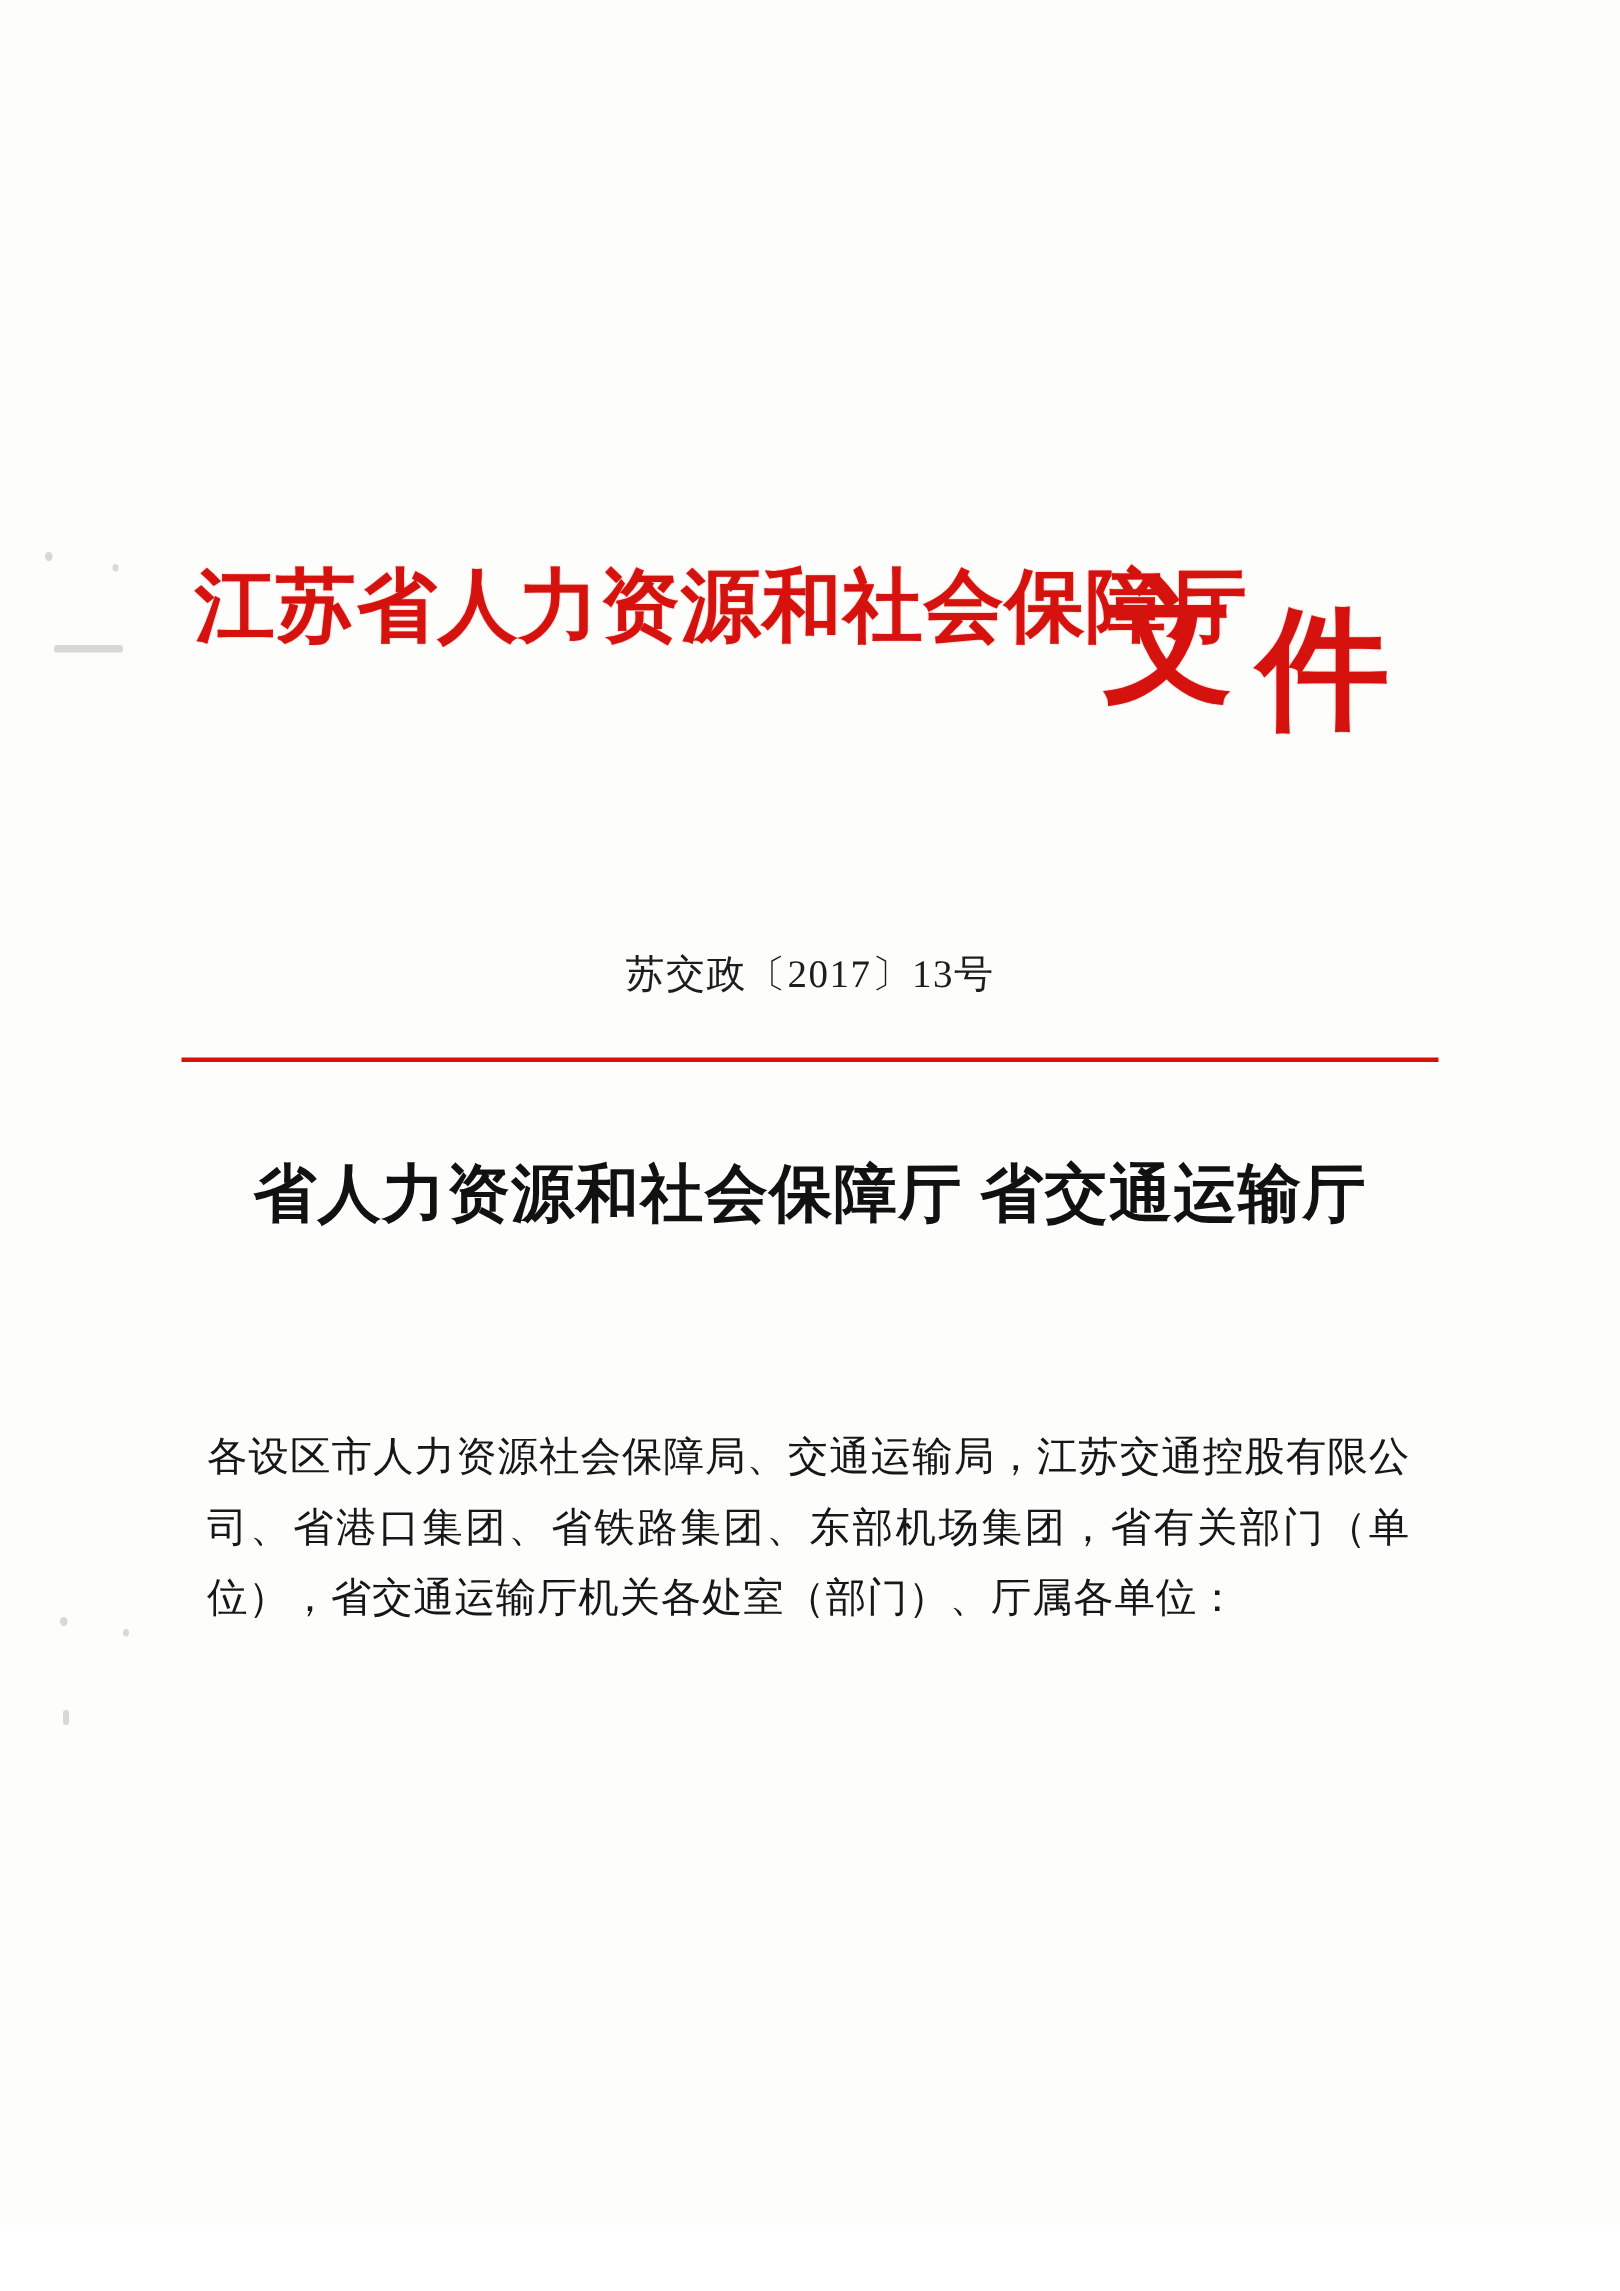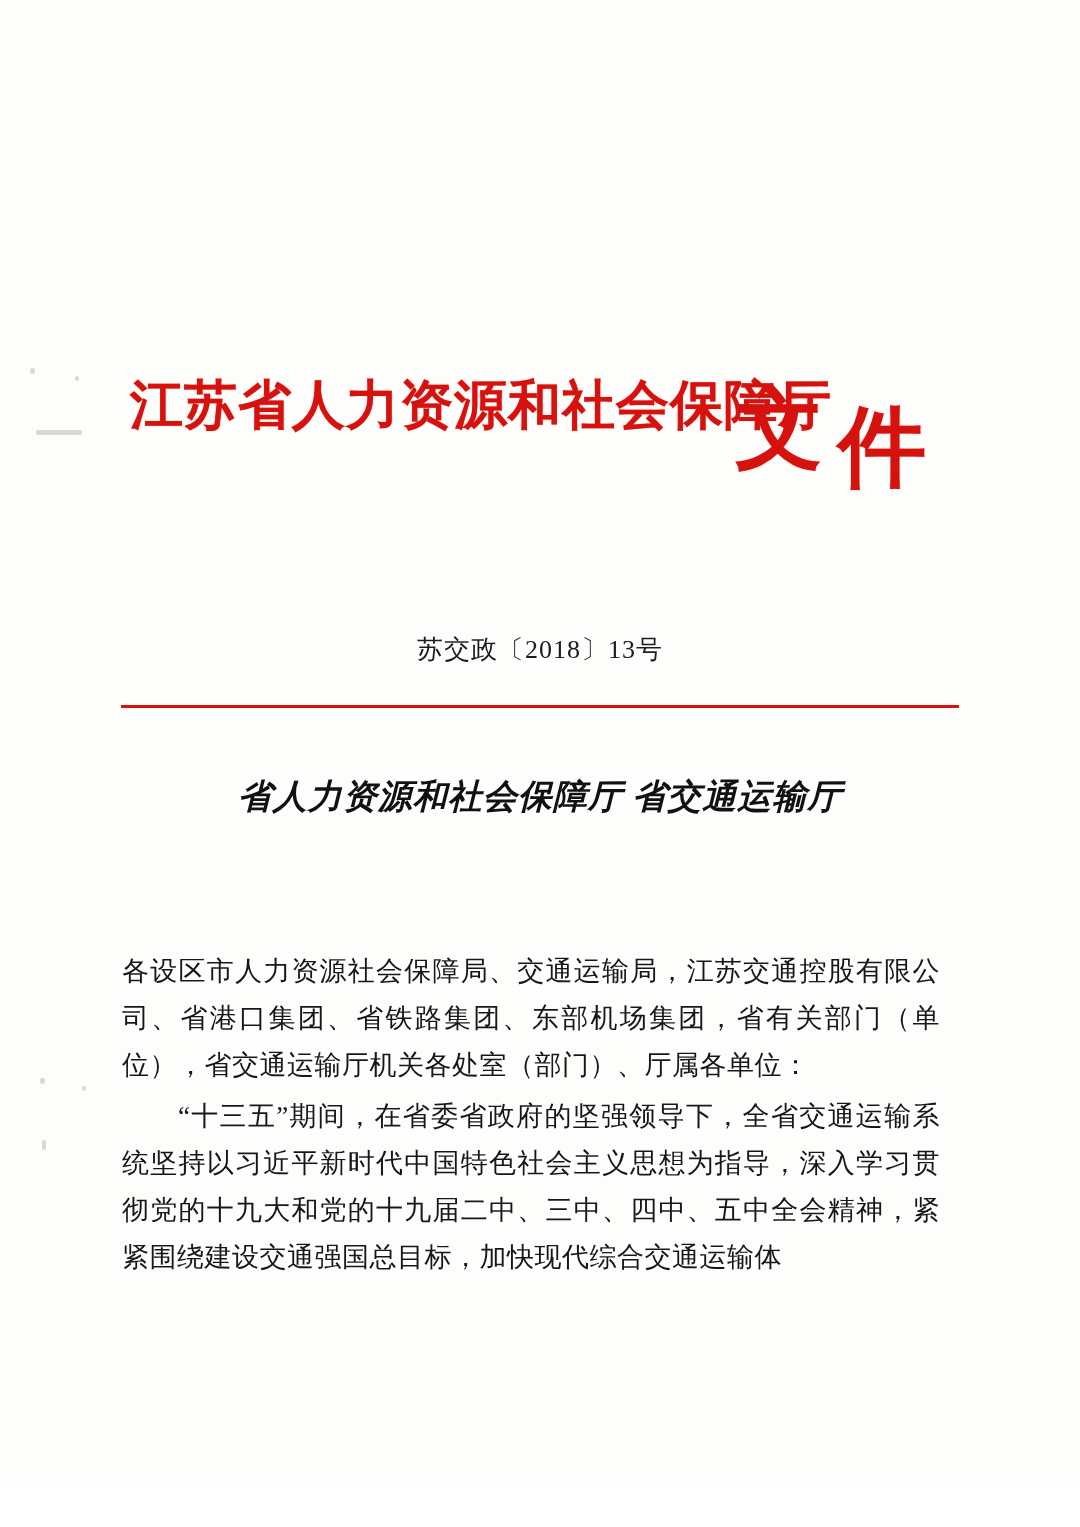--- a/index.html
+++ b/index.html
@@ -100,43 +100,42 @@
   }
 
   .title-block {
     position: absolute;
     left: 120px;
     width: 840px;
     top: 770px;
     text-align: center;
   }
   .title-line {
-    font-size: 34px;
+    font-size: 42px;
     font-weight: bold;
     line-height: 54px;
     letter-spacing: 1px;
     color: #111;
     font-family: "Liberation Serif", "DejaVu Serif", serif;
     white-space: nowrap;
-    font-style: italic;
   }
 
   .body-block {
     position: absolute;
     left: 122px;
     width: 818px;
     top: 948px;
   }
   .para {
     font-size: 27px;
     line-height: 47px;
     letter-spacing: .5px;
     text-align: justify;
     color: #171717;
-    margin: 0 0 4px 0;
+    margin: 0 0 4px 16px;
     font-family: "Liberation Serif", "DejaVu Serif", serif;
   }
   .para.indent {
     text-indent: 56px;
   }
 
   .bottom-fade {
     position: absolute;
     left: 0;
     right: 0;
@@ -158,27 +157,26 @@
   <div class="speck" style="left:42px;top:1140px;width:4px;height:10px;border-radius:2px;"></div>
 
   <div class="masthead">
     <div class="masthead-lines">
       <div class="mast-line">江苏省人力资源和社会保障厅</div>
     </div>
     <div class="mast-wen">文</div>
     <div class="mast-jian">件</div>
   </div>
 
-  <div class="doc-number">苏交政〔2018〕13号</div>
+  <div class="doc-number">苏交政〔2017〕13号</div>
 
   <div class="red-rule"></div>
 
   <div class="title-block">
     <div class="title-line">省人力资源和社会保障厅 省交通运输厅</div>
   </div>
 
   <div class="body-block">
     <p class="para">各设区市人力资源社会保障局、交通运输局，江苏交通控股有限公司、省港口集团、省铁路集团、东部机场集团，省有关部门（单位），省交通运输厅机关各处室（部门）、厅属各单位：</p>
-    <p class="para indent">“十三五”期间，在省委省政府的坚强领导下，全省交通运输系统坚持以习近平新时代中国特色社会主义思想为指导，深入学习贯彻党的十九大和党的十九届二中、三中、四中、五中全会精神，紧紧围绕建设交通强国总目标，加快现代综合交通运输体</p>
   </div>
 
   <div class="bottom-fade"></div>
 </div>
 
 </body></html>

